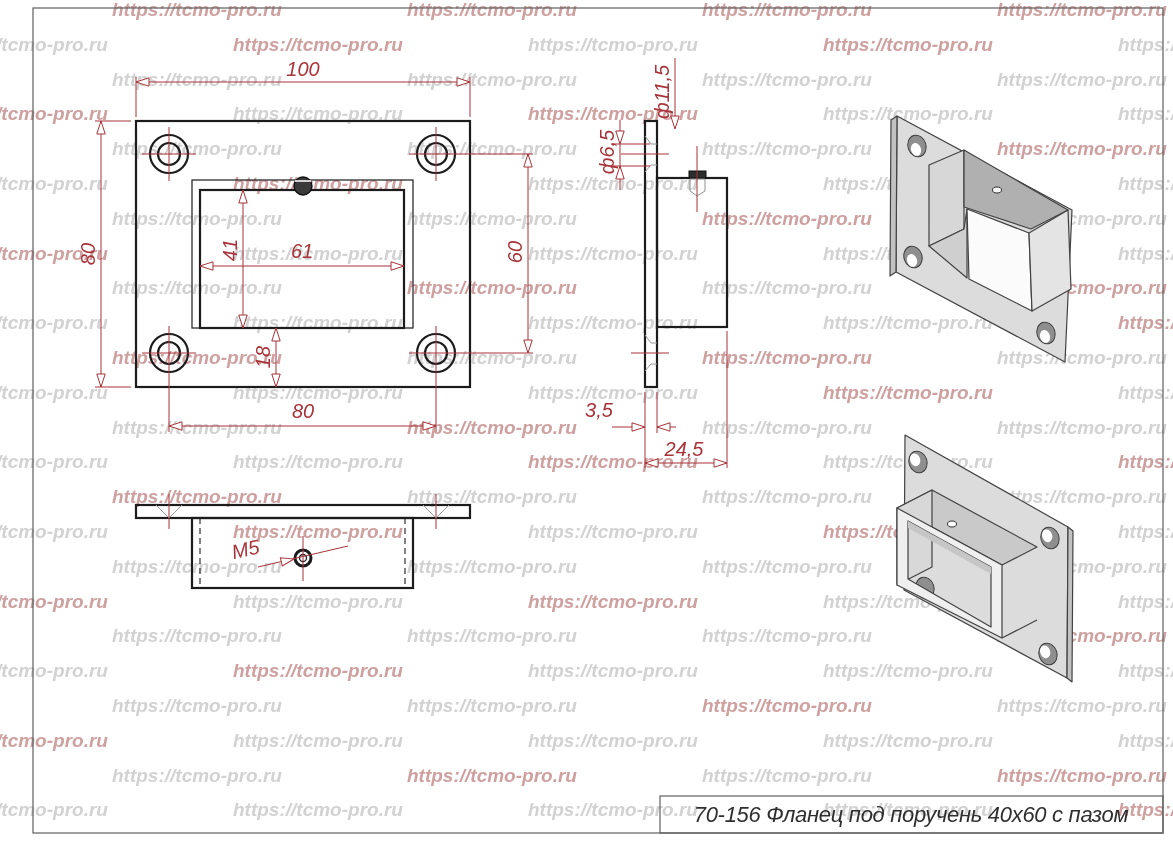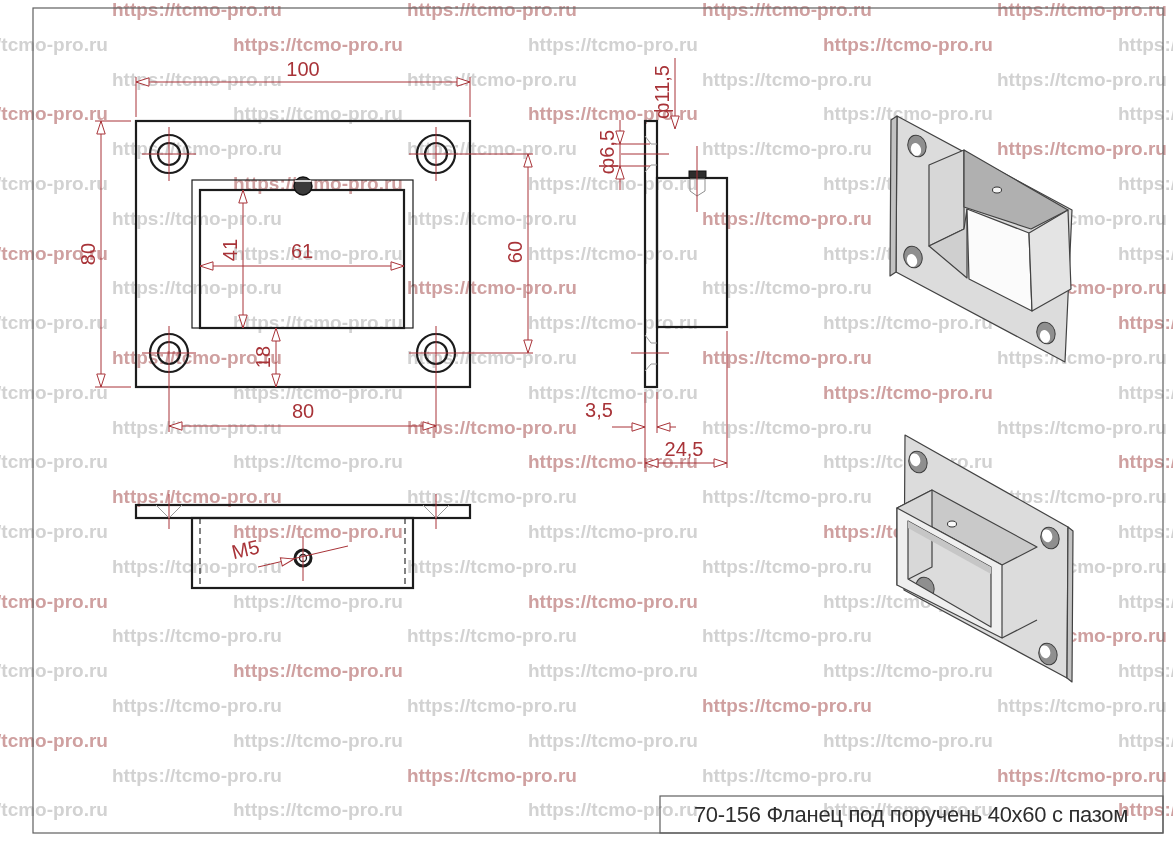--- a/index.html
+++ b/index.html
@@ -1,17 +1,17 @@
 <!DOCTYPE html>
 <html style="--red: #a83338; --ink: #1c1c1c;"><head>
 <meta charset="utf-8">
 <style>
   html,body{margin:0;padding:0;background:#fff;}
   #stage{position:relative;width:1173px;height:841px;background:#fff;overflow:hidden;
-         font-family:"Liberation Sans", sans-serif;}
+         font-family:"Liberation Sans", sans-serif;font-style:italic;}
   svg text{font-family:"Liberation Sans", sans-serif;}
   .wm{font-weight:bold;font-size:19px;letter-spacing:0px;}
   .obj{fill:none;stroke:var(--ink);stroke-width:2.2;}
   .objthin{fill:none;stroke:var(--ink);stroke-width:1.2;}
   .gray{fill:none;stroke:#9a9a9a;stroke-width:1;}
   .red{fill:none;stroke:var(--red);stroke-width:1;}
   .arrow{fill:#ffffff;stroke:var(--red);stroke-width:1;}
   .dimtext{fill:var(--red);font-size:20px;}
   .dashed{fill:none;stroke:var(--ink);stroke-width:1.1;stroke-dasharray:6 4;}
   .iso{stroke:#424242;stroke-width:1.2;stroke-linejoin:round;}

